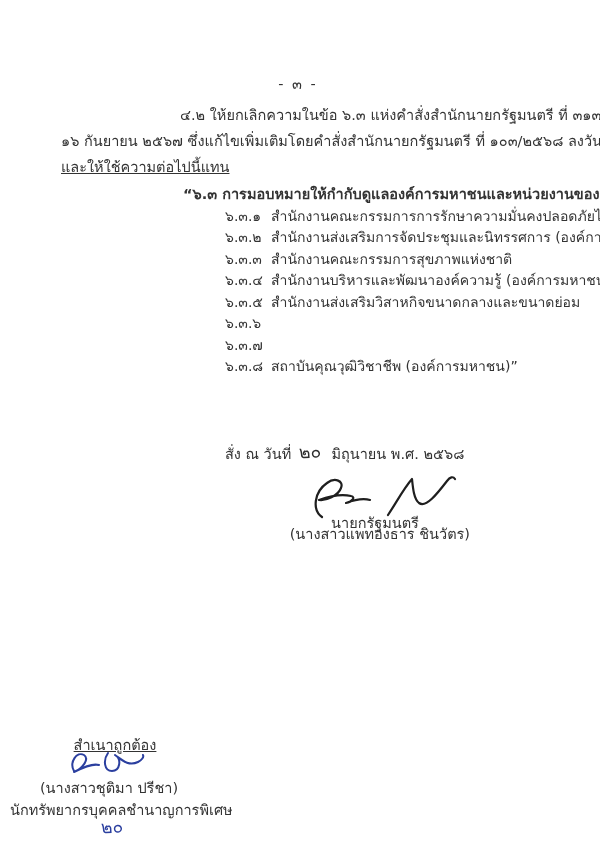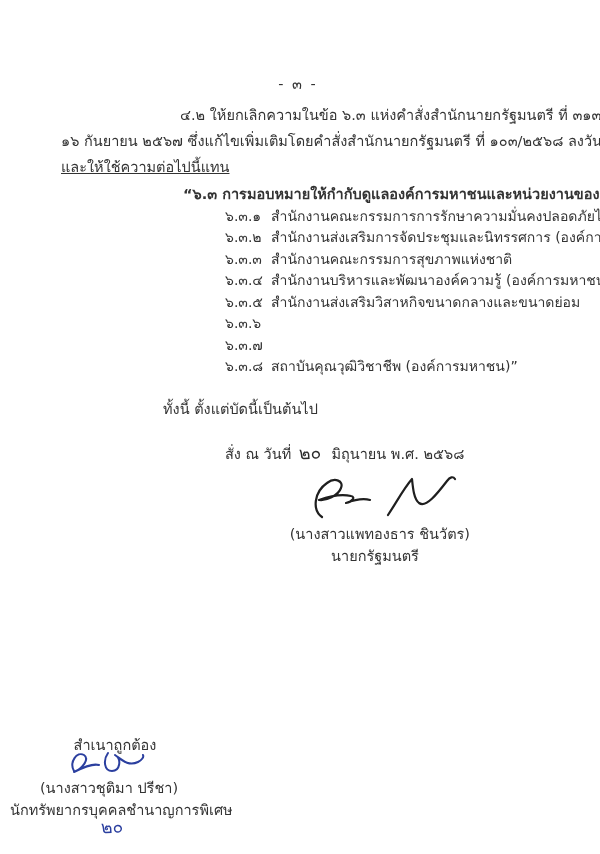--- a/index.html
+++ b/index.html
@@ -45,21 +45,21 @@
     align-items: flex-start;
     font-size: 14px;
     line-height: 20px;
     white-space: nowrap;
   }
   .clause-no { width: 46px; flex: none; }
   .clause-text { margin-left: 0; }
   .effective-line { top: 398px; left: 163px; }
   .order-line {
     top: 443px; left: 225px;
-    display: flex; align-items: flex-end;
+    display: flex; align-items: center;
   }
   .order-prefix { margin-right: 8px; }
   .order-suffix { margin-left: 10px; }
   .handwritten-day {
     display: inline-block;
     font-size: 17.5px;
     line-height: 20px;
     transform: rotate(-3deg) translateY(-2px);
     font-weight: 500;
     color: #2d2d2d;
@@ -68,26 +68,27 @@
   .pm-signature {
     position: absolute;
     top: 473px; left: 306px;
     width: 152px; height: 52px;
   }
   .signer-name {
     top: 523px; left: 280px; width: 190px;
     text-align: right;
   }
   .signer-title {
-    top: 545px; left: 280px; width: 190px;
+    top: 512px; left: 280px; width: 190px;
     text-align: center;
   }
   .cert-label {
     top: 734px; left: 10px; width: 210px;
     text-align: center;
+    text-decoration: underline;
   }
   .cert-signature {
     position: absolute;
     top: 747px; left: 64px;
     width: 86px; height: 32px;
   }
   .cert-name {
     top: 777px; left: 4px; width: 210px;
     text-align: center;
   }
@@ -144,21 +145,20 @@
     </div>
     <div class="clause-row">
       <span class="clause-no">๖.๓.๗</span>
     </div>
     <div class="clause-row">
       <span class="clause-no">๖.๓.๘</span>
       <span class="clause-text">สถาบันคุณวุฒิวิชาชีพ (องค์การมหาชน)”</span>
     </div>
   </div>
 
-  <div class="txt effective-line">ทั้งนี้  ตั้งแต่บัดนี้เป็นต้นไป</div>
 
   <div class="txt order-line">
     <span class="order-prefix">สั่ง  ณ  วันที่</span>
     <span class="handwritten-day">๒๐</span>
     <span class="order-suffix">มิถุนายน  พ.ศ. ๒๕๖๘</span>
   </div>
 
   <svg class="pm-signature ink-black" viewBox="0 0 152 52" xmlns="http://www.w3.org/2000/svg">
     <path d="M16 44 C6 37 8 19 21 10 C29 4 38 8 35 15 C32 23 20 28 13 27 C24 23 37 21 45 23 C50 24 46 29 40 30 C48 27 57 25 64 27" stroke-width="2.2"></path>
     <path d="M82 42 C90 30 98 15 106 6 C107 16 108 26 113 30 C120 35 131 21 141 8 C144 4 147 3 149 6" stroke-width="2.2"></path>

